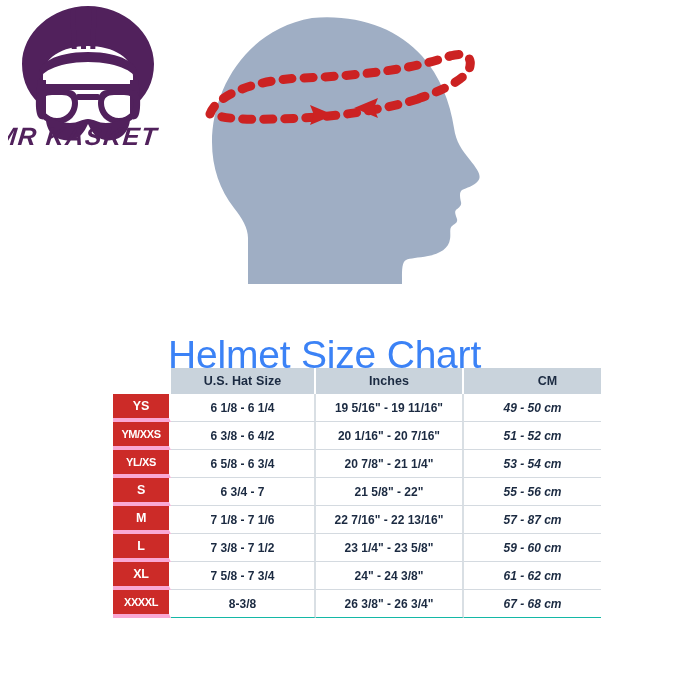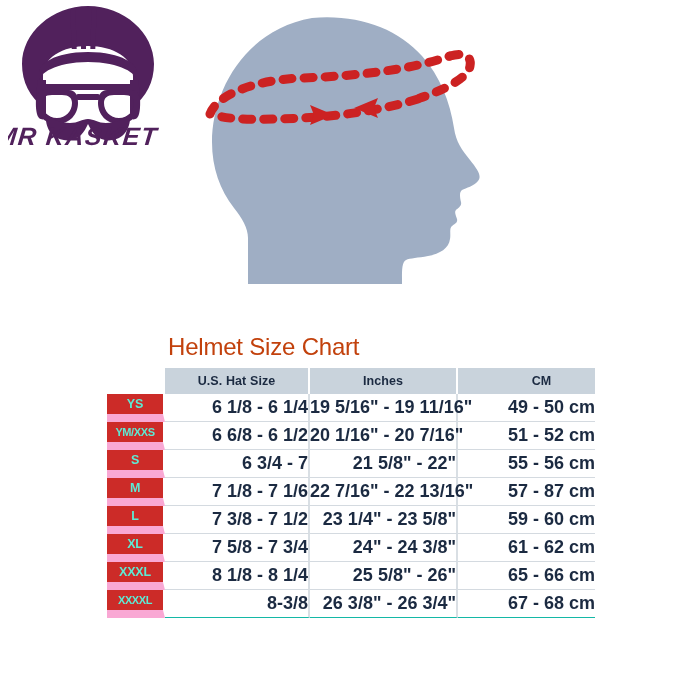--- a/index.html
+++ b/index.html
@@ -16,32 +16,32 @@
   #logo svg { display:block; }
 
   
   #head-illustration { position: absolute; left: 182px; top: 8px; width: 330px; height: 300px; }
   #head-illustration svg { display:block; }
 
   
   #chart-title {
     position: absolute;
     left: 168px; top: 333px;
-    font-size: 24px;
+    font-size: 39px;
     font-weight: 400;
-    color: #c2410c;
+    color: #3b82f6;
     letter-spacing: -0.2px;
     font-family: "Liberation Sans Narrow", "Liberation Sans", sans-serif;
     white-space: nowrap;
   }
 
   
   #size-table-wrap {
     position: absolute;
-    left: 107px; top: 368px;
+    left: 113px; top: 368px;
     width: 488px;
   }
   table.size-table {
     border-collapse: separate;
     border-spacing: 0;
     width: 488px;
     table-layout: fixed;
   }
   table.size-table col.c-size   { width: 58px; }
   table.size-table col.c-hat    { width: 145px; }
@@ -62,46 +62,46 @@
   }
   thead th.th-corner {
     background: #ffffff;
     border-right: 2px solid #ffffff;
   }
   thead th.last { border-right: none; padding-left: 30px; }
 
   
   td.size-cell {
     background: #cc2b28;
-    color: #5eead4;
+    color: #ffffff;
     font-size: 12.5px;
     font-weight: bold;
     text-align: center;
     vertical-align: middle;
     height: 28px;
-    border-bottom: 8px solid #f9a8d4;
+    border-bottom: 4px solid #f9a8d4;
     border-right: 2px solid #ffffff;
     letter-spacing: -0.2px;
   }
   td.size-cell.xsmall { font-size: 11px; letter-spacing: -0.4px; }
 
   
   td.data-cell {
     background: #ffffff;
     color: #1b2a41;
-    font-size: 18px;
+    font-size: 12px;
     font-weight: bold;
-    text-align: right;
+    text-align: center;
     vertical-align: middle;
     height: 28px;
     border-bottom: 1px solid #d4dae0;
     border-right: 2px solid #d9dfe4;
     white-space: nowrap;
   }
-  td.data-cell.last { border-right: none; }
+  td.data-cell.last { border-right: none; font-style: italic; }
   tbody tr:last-child td.data-cell { border-bottom: 1px solid #14b8a6; }
 </style>
 </head>
 <body>
 
 <div id="page">
 
   <div id="logo">
     <svg width="160" height="150" viewBox="0 0 160 150">
       <g fill="#51215c">
@@ -211,23 +211,29 @@
       </thead>
       <tbody id="table-body">
           <tr>
             <td class="size-cell">YS</td>
             <td class="data-cell">6 1/8 - 6 1/4</td>
             <td class="data-cell">19 5/16" - 19 11/16"</td>
             <td class="data-cell last">49 - 50 cm</td>
           </tr>
           <tr>
             <td class="size-cell xsmall">YM/XXS</td>
-            <td class="data-cell">6 6/8 - 6 1/2</td>
+            <td class="data-cell">6 3/8 - 6 4/2</td>
             <td class="data-cell">20 1/16" - 20 7/16"</td>
             <td class="data-cell last">51 - 52 cm</td>
+          </tr>
+          <tr>
+            <td class="size-cell xsmall">YL/XS</td>
+            <td class="data-cell">6 5/8 - 6 3/4</td>
+            <td class="data-cell">20 7/8" - 21 1/4"</td>
+            <td class="data-cell last">53 - 54 cm</td>
           </tr>
           <tr>
             <td class="size-cell">S</td>
             <td class="data-cell">6 3/4 - 7</td>
             <td class="data-cell">21 5/8" - 22"</td>
             <td class="data-cell last">55 - 56 cm</td>
           </tr>
           <tr>
             <td class="size-cell">M</td>
             <td class="data-cell">7 1/8 - 7 1/6</td>
@@ -240,26 +246,20 @@
             <td class="data-cell">23 1/4" - 23 5/8"</td>
             <td class="data-cell last">59 - 60 cm</td>
           </tr>
           <tr>
             <td class="size-cell">XL</td>
             <td class="data-cell">7 5/8 - 7 3/4</td>
             <td class="data-cell">24" - 24 3/8"</td>
             <td class="data-cell last">61 - 62 cm</td>
           </tr>
           <tr>
-            <td class="size-cell">XXXL</td>
-            <td class="data-cell">8 1/8 - 8 1/4</td>
-            <td class="data-cell">25 5/8" - 26"</td>
-            <td class="data-cell last">65 - 66 cm</td>
-          </tr>
-          <tr>
             <td class="size-cell xsmall">XXXXL</td>
             <td class="data-cell">8-3/8</td>
             <td class="data-cell">26 3/8" - 26 3/4"</td>
             <td class="data-cell last">67 - 68 cm</td>
           </tr>
         </tbody>
     </table>
   </div>
 
 </div>

